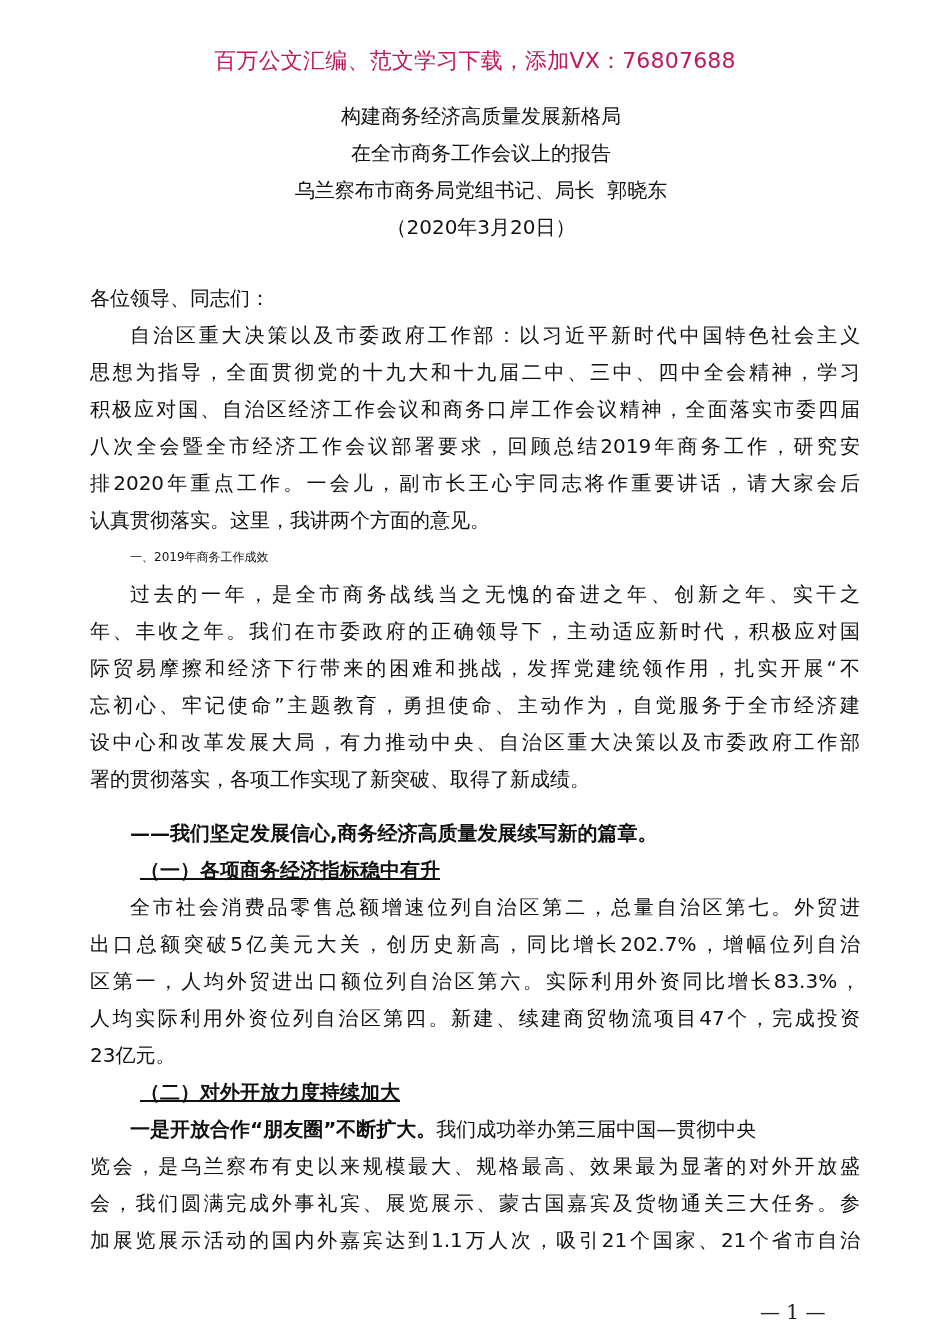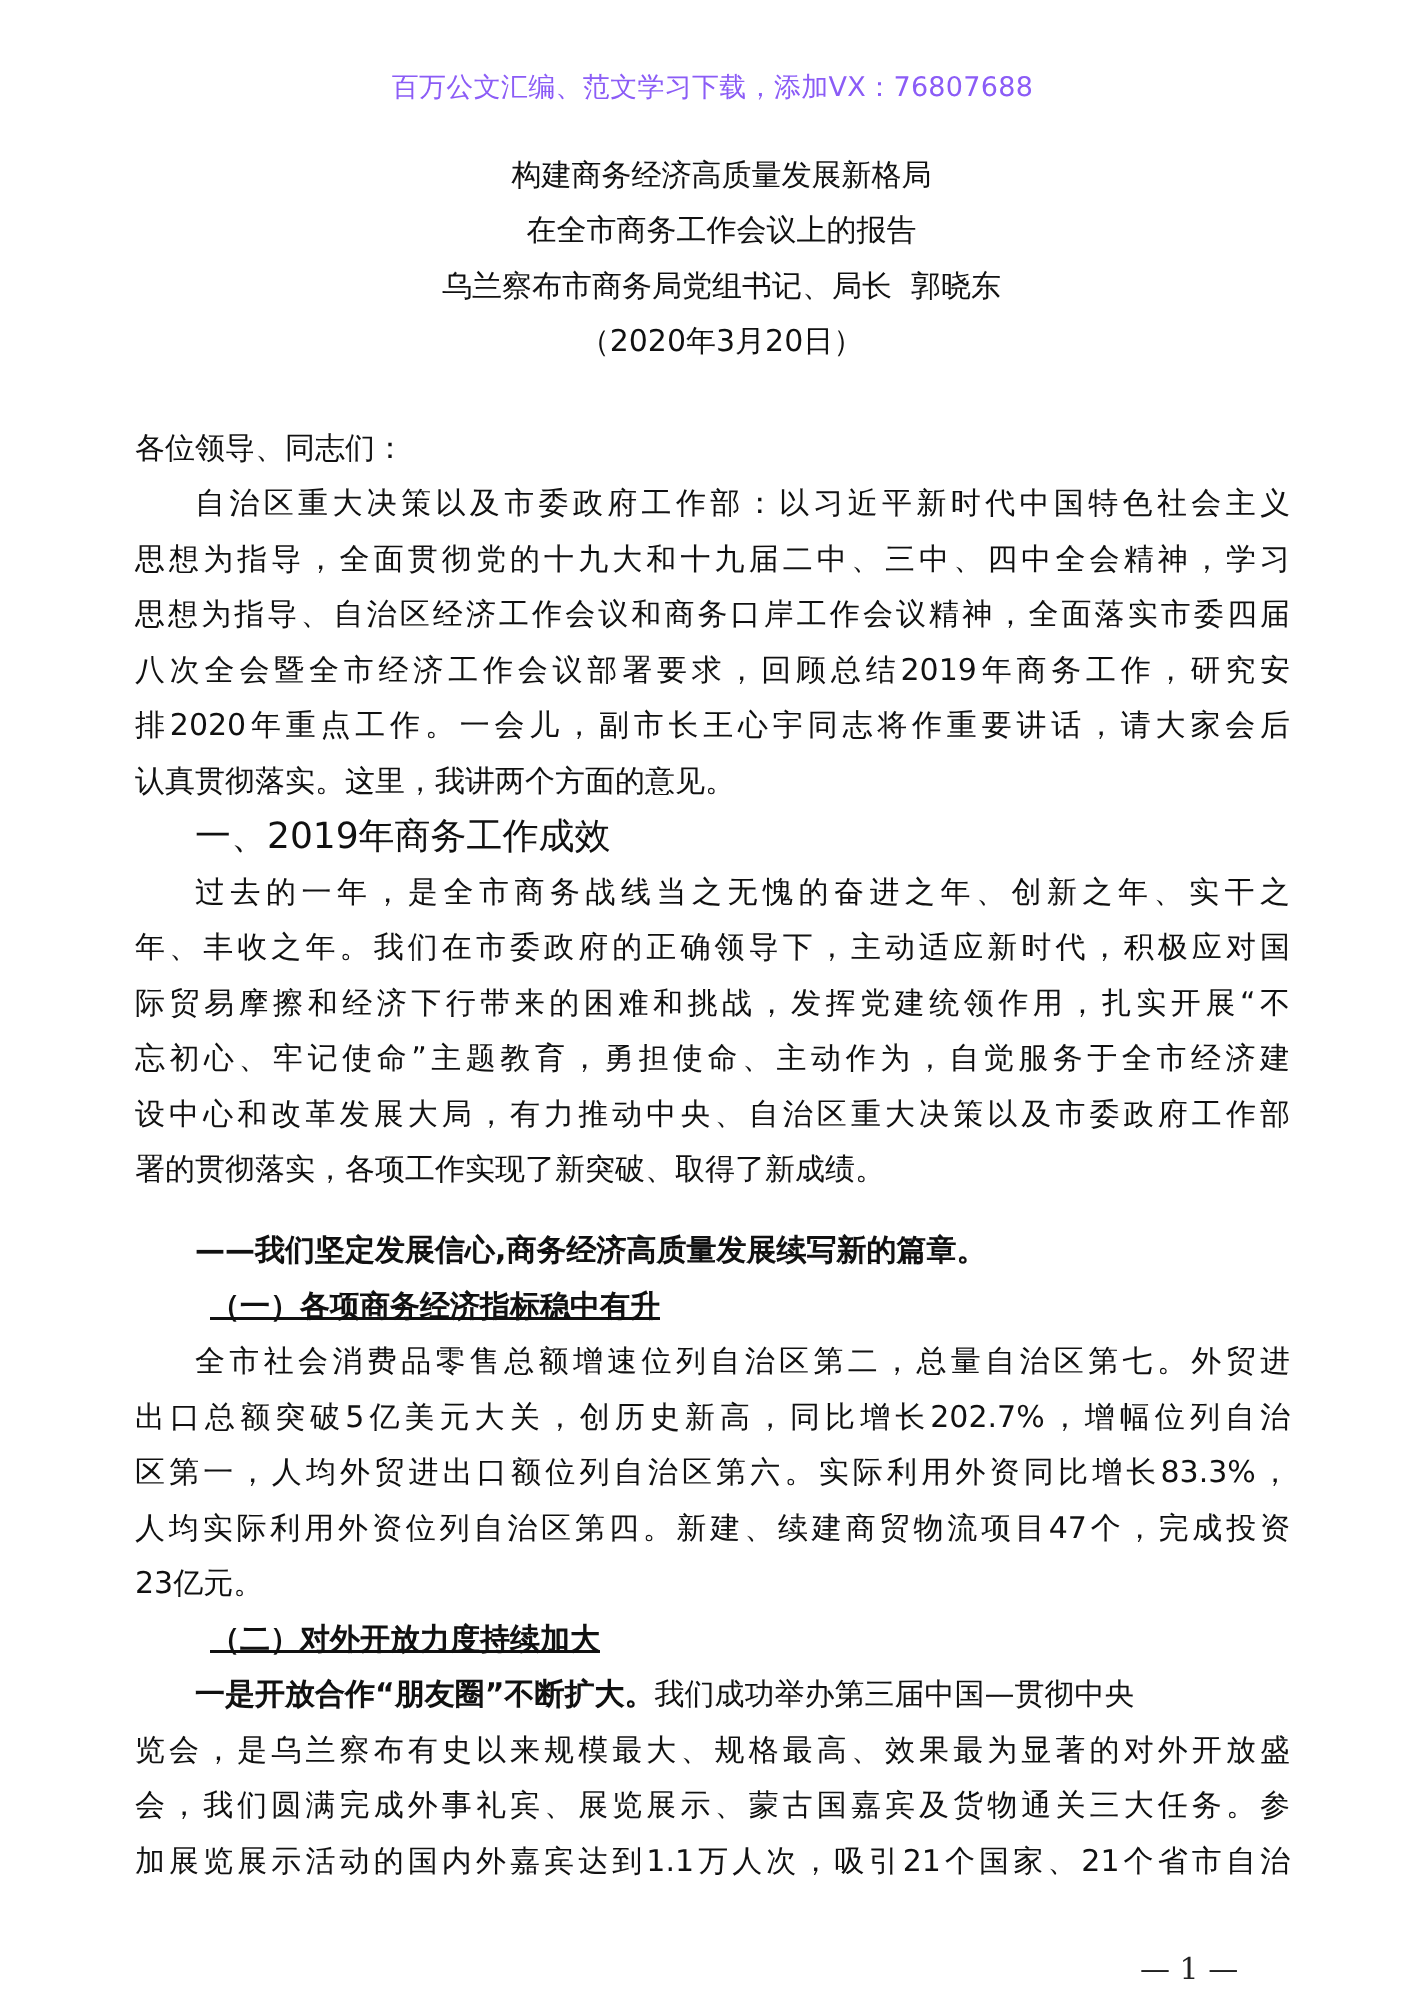--- a/index.html
+++ b/index.html
@@ -1,23 +1,23 @@
 <!DOCTYPE html>
 <html><head>
 <meta charset="utf-8">
 <style>
   html, body { margin: 0; padding: 0; background: #ffffff; }
   body { width: 950px; height: 1344px; position: relative; overflow: hidden; font-family: "DejaVu Sans", "Liberation Sans", sans-serif; color: #111; }
-  .banner { position: absolute; top: 46px; left: 0; width: 950px; text-align: center; font-size: 18px; color: #8b5cf6; letter-spacing: 0.2px; }
+  .banner { position: absolute; top: 46px; left: 0; width: 950px; text-align: center; font-size: 22px; color: #be185d; letter-spacing: 0.2px; }
   .title-block { position: absolute; top: 98px; left: 6px; width: 950px; text-align: center; font-size: 20px; line-height: 37px; }
   .title-block div { white-space: nowrap; }
   .body { position: absolute; top: 280px; left: 90px; width: 770px; font-size: 20px; line-height: 37px; }
   .line { white-space: nowrap; height: 37px; overflow: visible; }
   .indent { padding-left: 40px; }
-  .indent-s { padding-left: 40px; font-size: 24px; }
+  .indent-s { padding-left: 40px; font-size: 12px; }
   .bold { font-weight: bold; margin-top: 17px; }
   .justify { text-align: justify; text-align-last: justify; }
   .heading2 { padding-left: 50px; font-weight: bold; text-decoration: underline; }
   .pageno { position: absolute; top: 1300px; left: 760px; font-family: "DejaVu Serif", "Liberation Serif", serif; font-size: 20px; color: #222; white-space: nowrap; }
 </style>
 </head>
 <body>
 
 <div class="banner">百万公文汇编、范文学习下载，添加VX：76807688</div>
 
@@ -26,21 +26,21 @@
   <div>在全市商务工作会议上的报告</div>
   <div style="white-space:pre;">乌兰察布市商务局党组书记、局长  郭晓东</div>
   <div>（2020年3月20日）</div>
 </div>
 
 <div class="body">
   <div class="line">各位领导、同志们：</div>
 
   <div class="line justify indent">自治区重大决策以及市委政府工作部：以习近平新时代中国特色社会主义</div>
   <div class="line justify">思想为指导，全面贯彻党的十九大和十九届二中、三中、四中全会精神，学习</div>
-  <div class="line justify">思想为指导、自治区经济工作会议和商务口岸工作会议精神，全面落实市委四届</div>
+  <div class="line justify">积极应对国、自治区经济工作会议和商务口岸工作会议精神，全面落实市委四届</div>
   <div class="line justify">八次全会暨全市经济工作会议部署要求，回顾总结2019年商务工作，研究安</div>
   <div class="line justify">排2020年重点工作。一会儿，副市长王心宇同志将作重要讲话，请大家会后</div>
   <div class="line">认真贯彻落实。这里，我讲两个方面的意见。</div>
 
   <div class="line indent-s">一、2019年商务工作成效</div>
 
   <div class="line justify indent">过去的一年，是全市商务战线当之无愧的奋进之年、创新之年、实干之</div>
   <div class="line justify">年、丰收之年。我们在市委政府的正确领导下，主动适应新时代，积极应对国</div>
   <div class="line justify">际贸易摩擦和经济下行带来的困难和挑战，发挥党建统领作用，扎实开展“不</div>
   <div class="line justify">忘初心、牢记使命”主题教育，勇担使命、主动作为，自觉服务于全市经济建</div>

